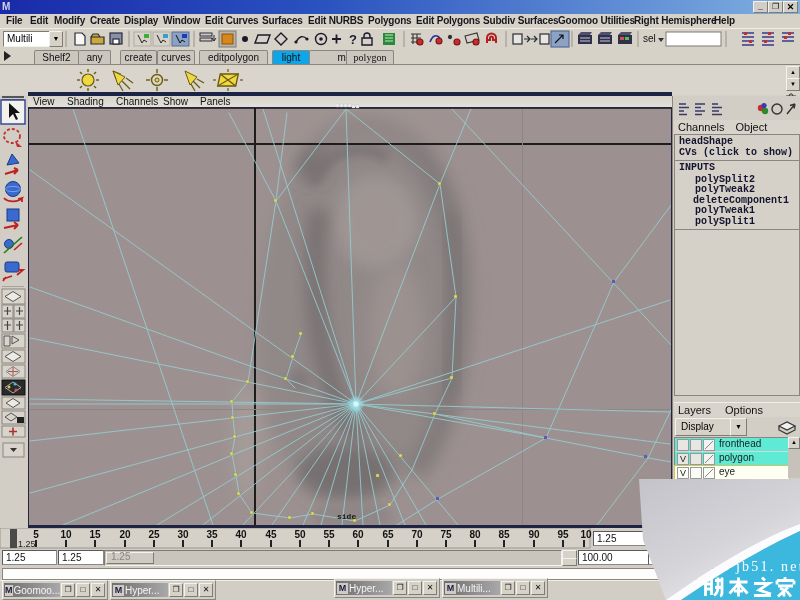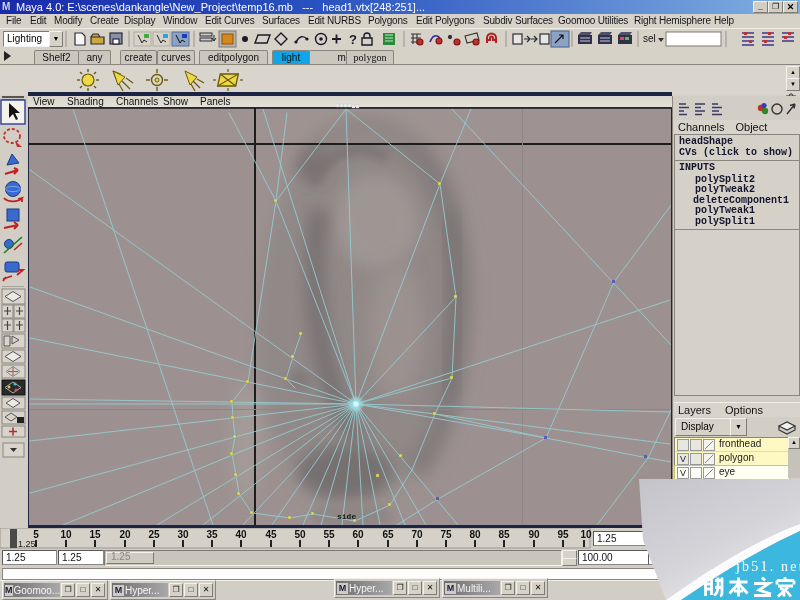--- a/index.html
+++ b/index.html
@@ -15,46 +15,45 @@
 .mtxt{color:#f4f4f0;font-size:10px;white-space:nowrap;}
 .mbtn{width:12px;height:12px;background:#d6d2c8;border:1px solid #7e7a74;border-top-color:#f4f2ee;border-left-color:#f4f2ee;font-size:8px;line-height:11px;text-align:center;margin-left:1px;color:#111;}
 .tab{position:absolute;top:0;height:13px;background:#cbc7bf;border:1px solid #8a867e;border-bottom:none;border-radius:2px 2px 0 0;font-size:10px;line-height:13px;text-align:center;color:#111;}
 </style>
 </head>
 <body>
 <div id="r">
 
 <div class="a" style="left:0;top:0;width:800px;height:14px;background:linear-gradient(90deg,#1a2aaa 0%,#2a52c0 40%,#7fb0e0 100%);">
   <div class="a" style="left:2px;top:1px;width:11px;height:11px;color:#cfd4e2;font-size:10px;font-weight:bold;">M</div>
-  <div class="a" style="left:16px;top:0px;color:#fff;font-size:11px;line-height:14px;white-space:nowrap;">Maya 4.0: E:\scenes\dankangle\New_Project\temp16.mb&nbsp;&nbsp;&nbsp;---&nbsp;&nbsp;&nbsp;head1.vtx[248:251]...</div>
   <div class="a bevel" style="left:753px;top:1px;width:13px;height:10px;background:#d2cec6;font-size:9px;line-height:8px;text-align:center;font-weight:bold;">_</div>
   <div class="a bevel" style="left:768px;top:1px;width:13px;height:10px;background:#d2cec6;font-size:8px;line-height:9px;text-align:center;">❐</div>
   <div class="a bevel" style="left:783px;top:1px;width:13px;height:10px;background:#d2cec6;font-size:9px;line-height:10px;text-align:center;font-weight:bold;">✕</div>
 </div>
 
-<div class="a" style="left:0;top:14px;width:800px;height:14px;background:#d6d2c8;font-size:10px;color:#16161c;white-space:nowrap;line-height:14px;letter-spacing:-0.2px;">
+<div class="a" style="left:0;top:14px;width:800px;height:14px;background:#d6d2c8;font-size:10px;color:#16161c;white-space:nowrap;line-height:14px;letter-spacing:-0.2px;font-weight:bold;">
 <span class="a" style="left:6px;">File</span>
       <span class="a" style="left:30px;">Edit</span>
       <span class="a" style="left:54px;">Modify</span>
       <span class="a" style="left:90px;">Create</span>
       <span class="a" style="left:124px;">Display</span>
       <span class="a" style="left:163px;">Window</span>
       <span class="a" style="left:205px;">Edit Curves</span>
       <span class="a" style="left:262px;">Surfaces</span>
       <span class="a" style="left:308px;">Edit NURBS</span>
       <span class="a" style="left:368px;">Polygons</span>
       <span class="a" style="left:416px;">Edit Polygons</span>
       <span class="a" style="left:483px;">Subdiv Surfaces</span>
       <span class="a" style="left:558px;">Goomoo Utilities</span>
       <span class="a" style="left:634px;">Right Hemisphere</span>
       <span class="a" style="left:714px;">Help</span>
 </div>
 
 <div class="a" style="left:0;top:28px;width:800px;height:20px;background:#d6d2c8;border-top:1px solid #efece6;border-bottom:1px solid #a9a59d;">
-<div class="a inset" style="left:3px;top:2px;width:44px;height:14px;background:#fff;font-size:10px;line-height:14px;padding-left:3px;">Lighting</div>
+<div class="a inset" style="left:3px;top:2px;width:44px;height:14px;background:#fff;font-size:10px;line-height:14px;padding-left:3px;">Multili</div>
 <div class="a bevel" style="left:49px;top:2px;width:12px;height:14px;background:#d6d2c8;font-size:7px;text-align:center;line-height:14px;">▼</div>
 <svg id="icons1" class="a" style="left:0;top:0;" width="800" height="20" viewBox="0 0 800 20">
   <g stroke="#98948c" stroke-width="1">
     <line x1="66" y1="2" x2="66" y2="18"></line>
           <line x1="129" y1="2" x2="129" y2="18"></line>
     <line x1="194" y1="2" x2="194" y2="18"></line>
           <line x1="404" y1="2" x2="404" y2="18"></line>
     <line x1="506" y1="2" x2="506" y2="18"></line>
           <line x1="572" y1="2" x2="572" y2="18"></line>
     <line x1="638" y1="2" x2="638" y2="18"></line>
@@ -499,21 +498,21 @@
   <div class="a" style="left:1px;top:306px;width:126px;height:14px;background:#d8d4cc;border-top:1px solid #f0ede7;font-size:11px;color:#111;line-height:14px;">
     <span style="margin-left:4px;">Layers</span><span style="margin-left:14px;">Options</span>
   </div>
   <div class="a bevel" style="left:2px;top:322px;width:54px;height:16px;background:#d6d2c8;font-size:10px;line-height:15px;padding-left:5px;">Display</div>
   <div class="a bevel" style="left:57px;top:322px;width:15px;height:16px;background:#d6d2c8;font-size:7px;text-align:center;line-height:15px;">▼</div>
   <svg class="a" style="left:104px;top:321px;" width="20" height="18" viewBox="0 0 20 18">
     <path d="M2,9 L10,5 L18,9 L10,13 Z" fill="#f0f0ee" stroke="#333" stroke-width="1.2"></path>
     <path d="M2,9 L2,13 L10,17 L18,13 L18,9" fill="none" stroke="#333" stroke-width="1.2"></path>
   </svg>
 
-  <div class="a" style="left:1px;top:341px;width:114px;height:41px;background:#fef9c3;border:1px solid #8a867e;font-size:10px;color:#222;text-decoration:underline;">
+  <div class="a" style="left:1px;top:341px;width:114px;height:41px;background:#5eead4;border:1px solid #8a867e;font-size:10px;color:#222;text-decoration:underline;">
     <div style="height:13px;border-bottom:1px solid #d8d8d2;position:relative;">
       <span class="a" style="left:2px;top:1px;width:10px;height:10px;border:1px solid #999;background:#e8e6e0;"></span>
       <span class="a" style="left:15px;top:1px;width:10px;height:10px;border:1px solid #999;background:#e8e6e0;"></span>
       <span class="a" style="left:28px;top:1px;width:10px;height:10px;border:1px solid #999;background:#f2f2ee;"><svg width="10" height="10">
               <line x1="1" y1="9" x2="9" y2="1" stroke="#888" stroke-width="1"></line>
             </svg></span>
       <span class="a" style="left:44px;top:0px;">fronthead</span>
     </div>
     <div style="height:13px;border-bottom:1px solid #d8d8d2;position:relative;">
       <span class="a" style="left:2px;top:1px;width:10px;height:10px;border:1px solid #999;background:#e8e6e0;text-align:center;line-height:10px;font-size:9px;">V</span>

